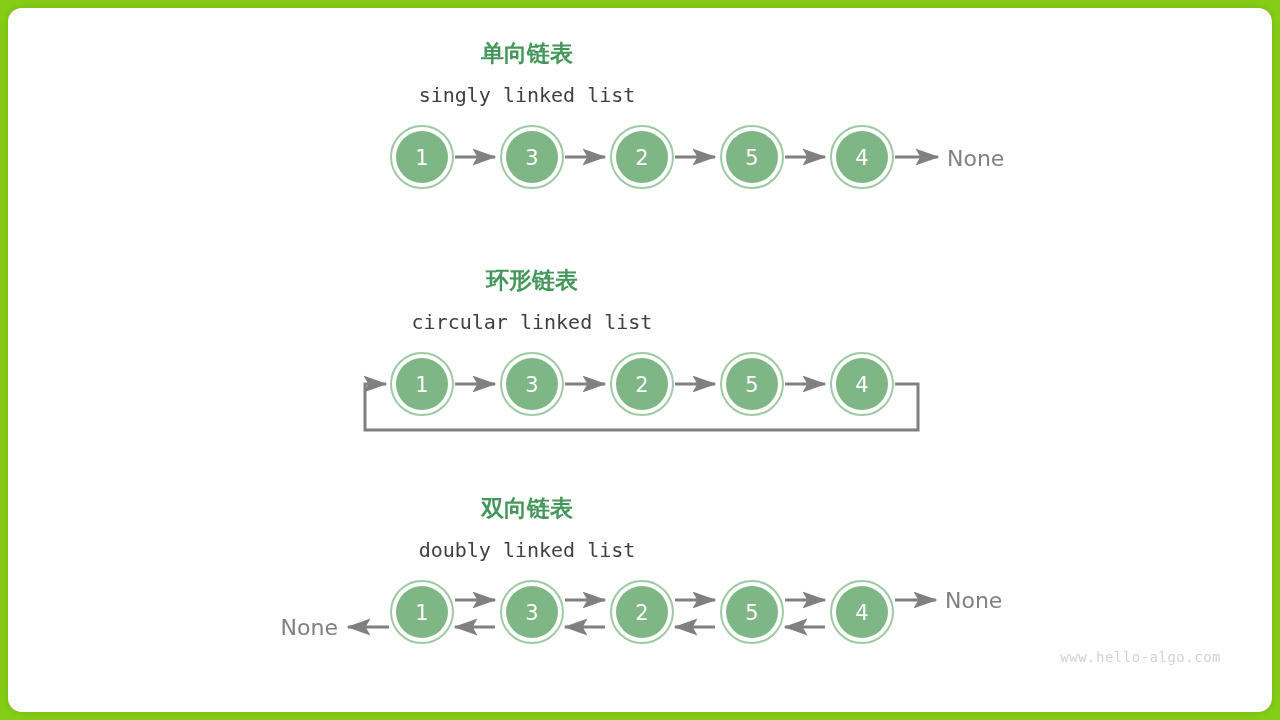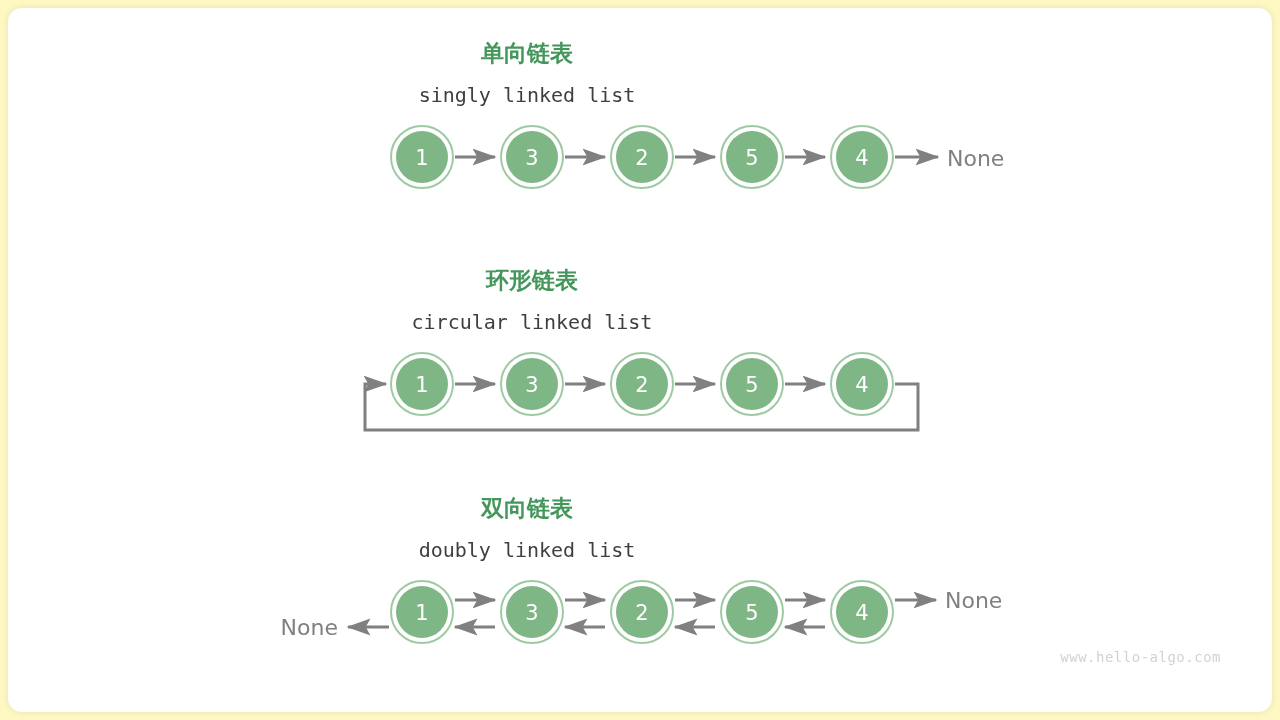--- a/index.html
+++ b/index.html
@@ -10,21 +10,21 @@
   body {
     width: 1280px;
     height: 720px;
     overflow: hidden;
     font-family: "DejaVu Sans", sans-serif;
   }
   #canvas {
     position: relative;
     width: 1280px;
     height: 720px;
-    background: #fef9c3;
+    background: #84cc16;
   }
   #card {
     position: absolute;
     left: 8px;
     top: 8px;
     width: 1264px;
     height: 704px;
     background: #ffffff;
     border-radius: 14px;
     box-shadow: 0 0 6px rgba(0,0,0,0.10);

